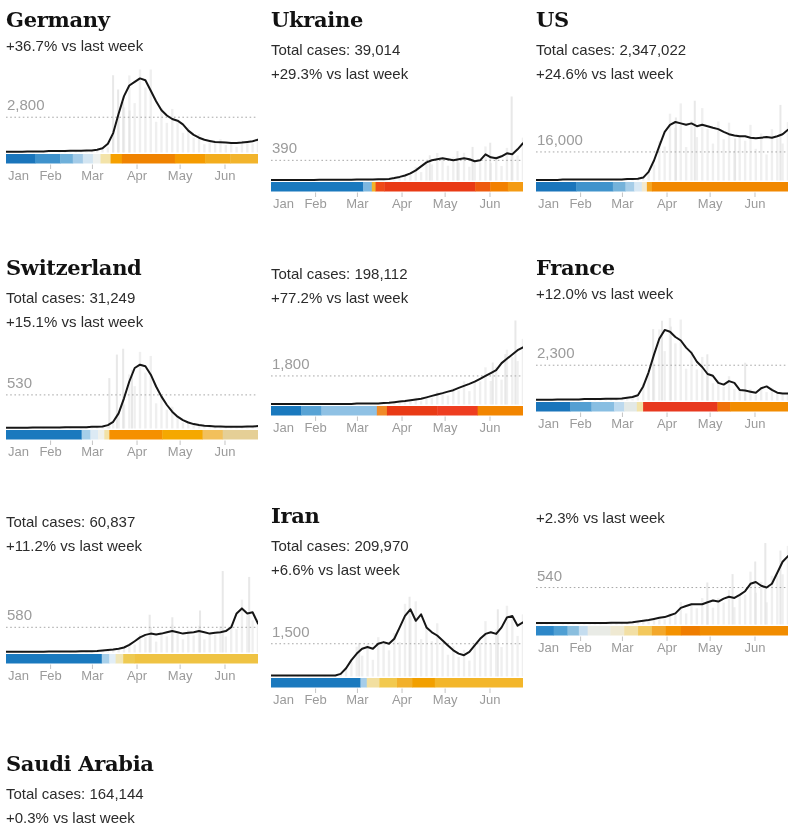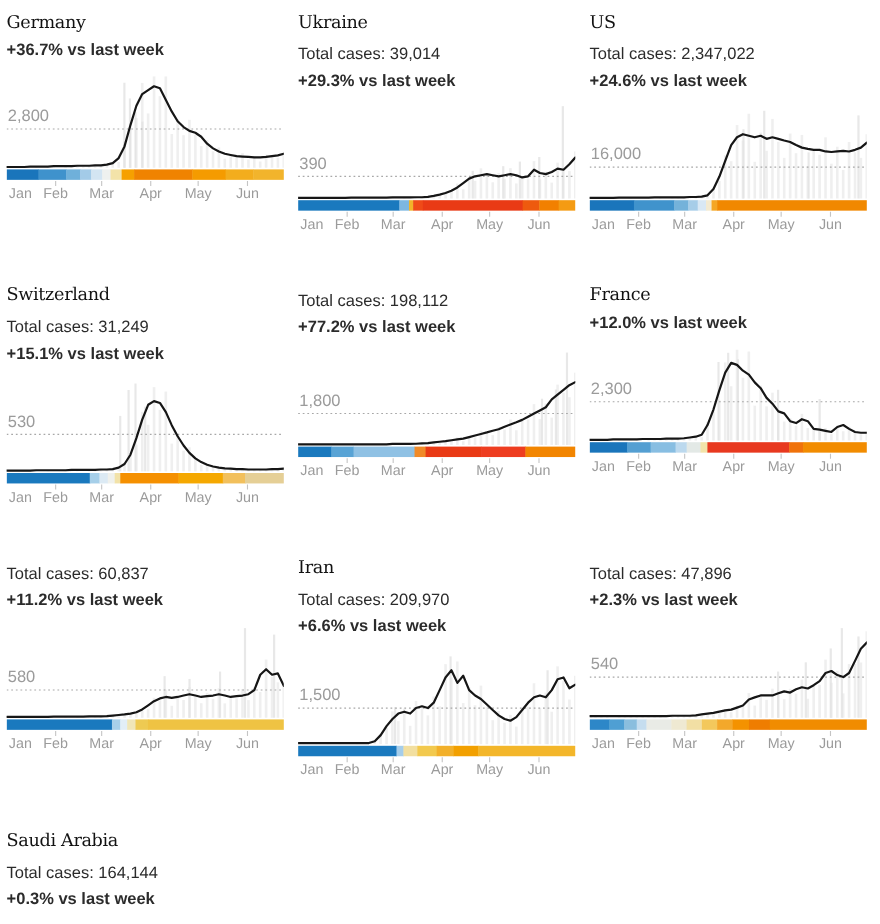--- a/index.html
+++ b/index.html
@@ -8,25 +8,25 @@
     font-family:"Liberation Sans",sans-serif;color:#2b2b2b;
   }
   .wrap{padding:8px 0 0 6px;}
   .grid{
     display:grid;
     grid-template-columns:repeat(3,252px);
     column-gap:13px;row-gap:40px;
   }
   .cell{width:252px;height:208px;}
   .title{
-    margin:0;font-family:"DejaVu Serif",serif;font-weight:400;
-    font-size:16px;line-height:24px;color:#121212;letter-spacing:-0.3px;
+    margin:0;font-family:"DejaVu Serif",serif;font-weight:700;
+    font-size:21px;line-height:24px;color:#121212;letter-spacing:-0.3px;
   }
   .total{margin:8px 0 0 0;font-size:15px;line-height:20px;color:#2b2b2b;}
-  .change{margin:4px 0 0 0;font-size:15px;line-height:20px;color:#2b2b2b;font-weight:bold;}
+  .change{margin:4px 0 0 0;font-size:15px;line-height:20px;color:#2b2b2b;}
   .chart{display:block;margin-top:12px;}
   svg text{font-family:"Liberation Sans",sans-serif;font-size:13px;fill:#9b9b9b;}
   svg text.thr{font-size:15px;fill:#9b9b9b;}
 </style>
 </head>
 <body>
 
 <div class="wrap">
   <div class="grid" id="grid">
       <section class="cell">
@@ -687,24 +687,20 @@
             <text x="2" y="112" text-anchor="start">Jan</text>
             <text x="44.604" y="112" text-anchor="middle">Feb</text>
             <text x="86.436" y="112" text-anchor="middle">Mar</text>
             <text x="131.04" y="112" text-anchor="middle">Apr</text>
             <text x="174.13199999999998" y="112" text-anchor="middle">May</text>
             <text x="218.988" y="112" text-anchor="middle">Jun</text>
           </g>
         </svg>
   </section>
       <section class="cell">
-    <p class="total">
-      <span>Total cases:</span>
-      <span>47,896</span>
-    </p>
     <p class="change">
       <span>+2.3%</span>
       <span>vs last week</span>
     </p>
     <svg class="chart" width="252" height="120" viewBox="0 0 252 120" id="chart-8">
           <g opacity="0.8">
             <rect x="0" y="83.46512" width="2.4" height="1.03488" fill="#ececec"></rect>
             <rect x="4.1617021276595745" y="82.72592" width="2.4" height="1.77408" fill="#ececec"></rect>
             <rect x="9.52340425531915" y="83.16944" width="2.4" height="1.3305600000000002" fill="#ececec"></rect>
             <rect x="14.885106382978723" y="82.50416" width="2.4" height="1.9958400000000003" fill="#ececec"></rect>

